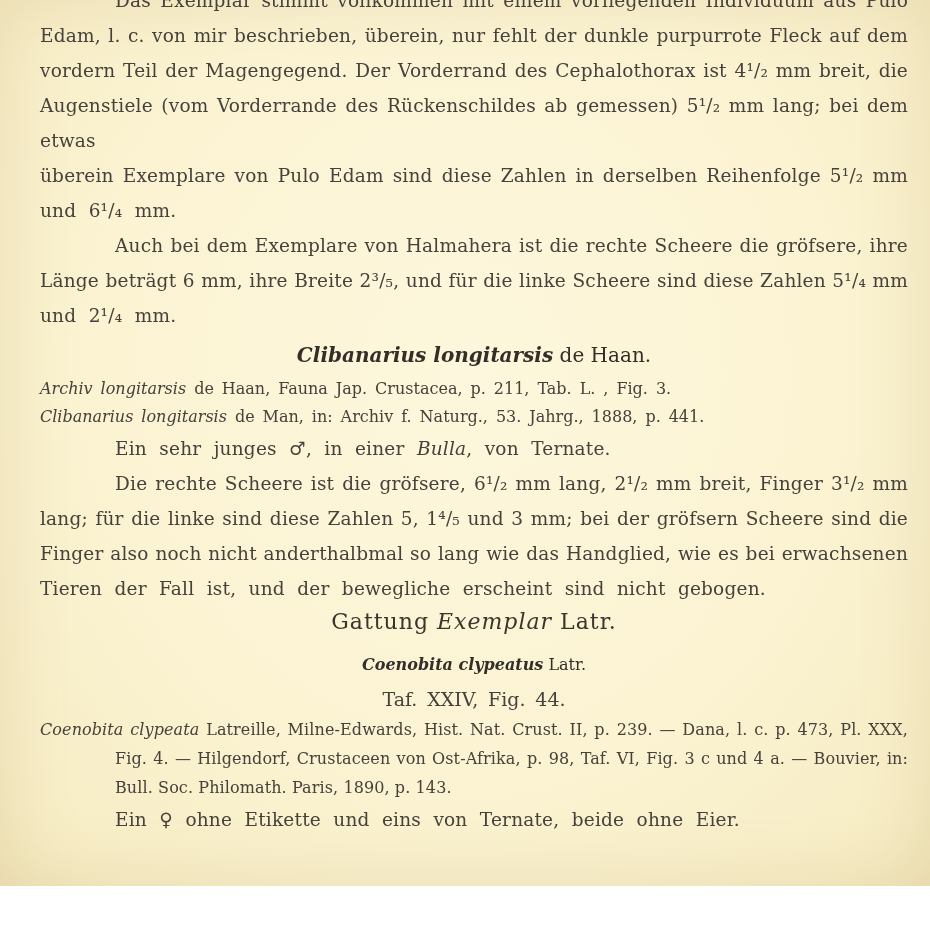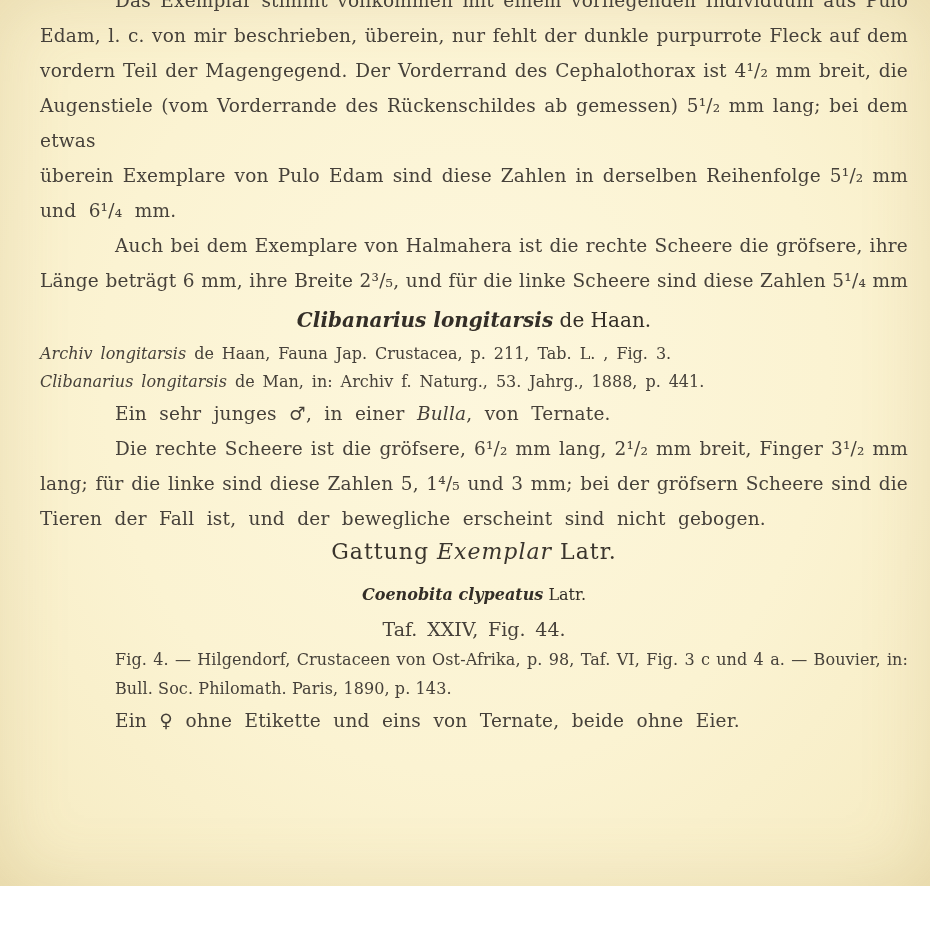--- a/index.html
+++ b/index.html
@@ -77,46 +77,49 @@
         <div class="line indent"><span>Das Exemplar stimmt vollkommen mit einem vorliegenden Individuum aus Pulo</span></div>
         <div class="line"><span>Edam, l. c. von mir beschrieben, überein, nur fehlt der dunkle purpurrote Fleck auf dem</span></div>
         <div class="line"><span>vordern Teil der Magengegend.  Der Vorderrand des Cephalothorax ist 4¹/₂ mm breit, die</span></div>
         <div class="line"><span>Augenstiele (vom Vorderrande des Rückenschildes ab gemessen) 5¹/₂ mm lang; bei dem etwas</span></div>
         <div class="line"><span>überein Exemplare von Pulo Edam sind diese Zahlen in derselben Reihenfolge 5¹/₂ mm</span></div>
         <div class="line last"><span>und 6¹/₄ mm.</span></div>
       </div>
       <div class="block body">
         <div class="line indent"><span>Auch bei dem Exemplare von Halmahera ist die rechte Scheere die gröfsere, ihre</span></div>
         <div class="line"><span>Länge beträgt 6 mm, ihre Breite 2³/₅, und für die linke Scheere sind diese Zahlen 5¹/₄ mm</span></div>
+        <div class="line last"><span>und 2¹/₄ mm.</span></div>
       </div>
       <div class="block species-heading">
         <div class="line center"><span class="bit">Clibanarius longitarsis</span><span> de Haan.</span></div>
       </div>
       <div class="block synonymy">
         <div class="line left"><span class="it">Archiv longitarsis</span><span> de Haan, Fauna Jap. Crustacea, p. 211, Tab. L. , Fig. 3.</span></div>
         <div class="line left"><span class="it">Clibanarius longitarsis</span><span> de Man, in: Archiv f. Naturg., 53. Jahrg., 1888, p. 441.</span></div>
       </div>
       <div class="block body">
         <div class="line indent last single"><span>Ein sehr junges ♂, in einer </span><span class="it">Bulla</span><span>, von Ternate.</span></div>
       </div>
       <div class="block body">
         <div class="line indent"><span>Die rechte Scheere ist die gröfsere, 6¹/₂ mm lang, 2¹/₂ mm breit, Finger 3¹/₂ mm</span></div>
         <div class="line"><span>lang; für die linke sind diese Zahlen 5, 1⁴/₅ und 3 mm; bei der gröfsern Scheere sind die</span></div>
+        <div class="line"><span>Finger also noch nicht anderthalbmal so lang wie das Handglied, wie es bei erwachsenen</span></div>
         <div class="line last"><span>Tieren der Fall ist, und der bewegliche erscheint sind nicht gebogen.</span></div>
       </div>
       <div class="block genus-heading">
         <div class="line center"><span>Gattung </span><span class="it">Exemplar</span><span> Latr.</span></div>
       </div>
       <div class="block species-heading2">
         <div class="line center"><span class="bit">Coenobita clypeatus</span><span> Latr.</span></div>
       </div>
       <div class="block plate-line">
         <div class="line center"><span>Taf. XXIV, Fig. 44.</span></div>
       </div>
       <div class="block citation">
+        <div class="line"><span class="it">Coenobita clypeata</span><span> Latreille, Milne-Edwards, Hist.  Nat. Crust. II, p. 239. — Dana, l. c. p. 473, Pl. XXX,</span></div>
         <div class="line hang"><span>Fig. 4. — Hilgendorf, Crustaceen von Ost-Afrika, p. 98, Taf. VI, Fig. 3 c und 4 a. — Bouvier, in:</span></div>
         <div class="line last hang"><span>Bull. Soc. Philomath. Paris, 1890, p. 143.</span></div>
       </div>
       <div class="block body">
         <div class="line indent last single"><span>Ein ♀ ohne Etikette und eins von Ternate, beide ohne Eier.</span></div>
       </div>
     </div>
 </div>
 
 </body></html>

